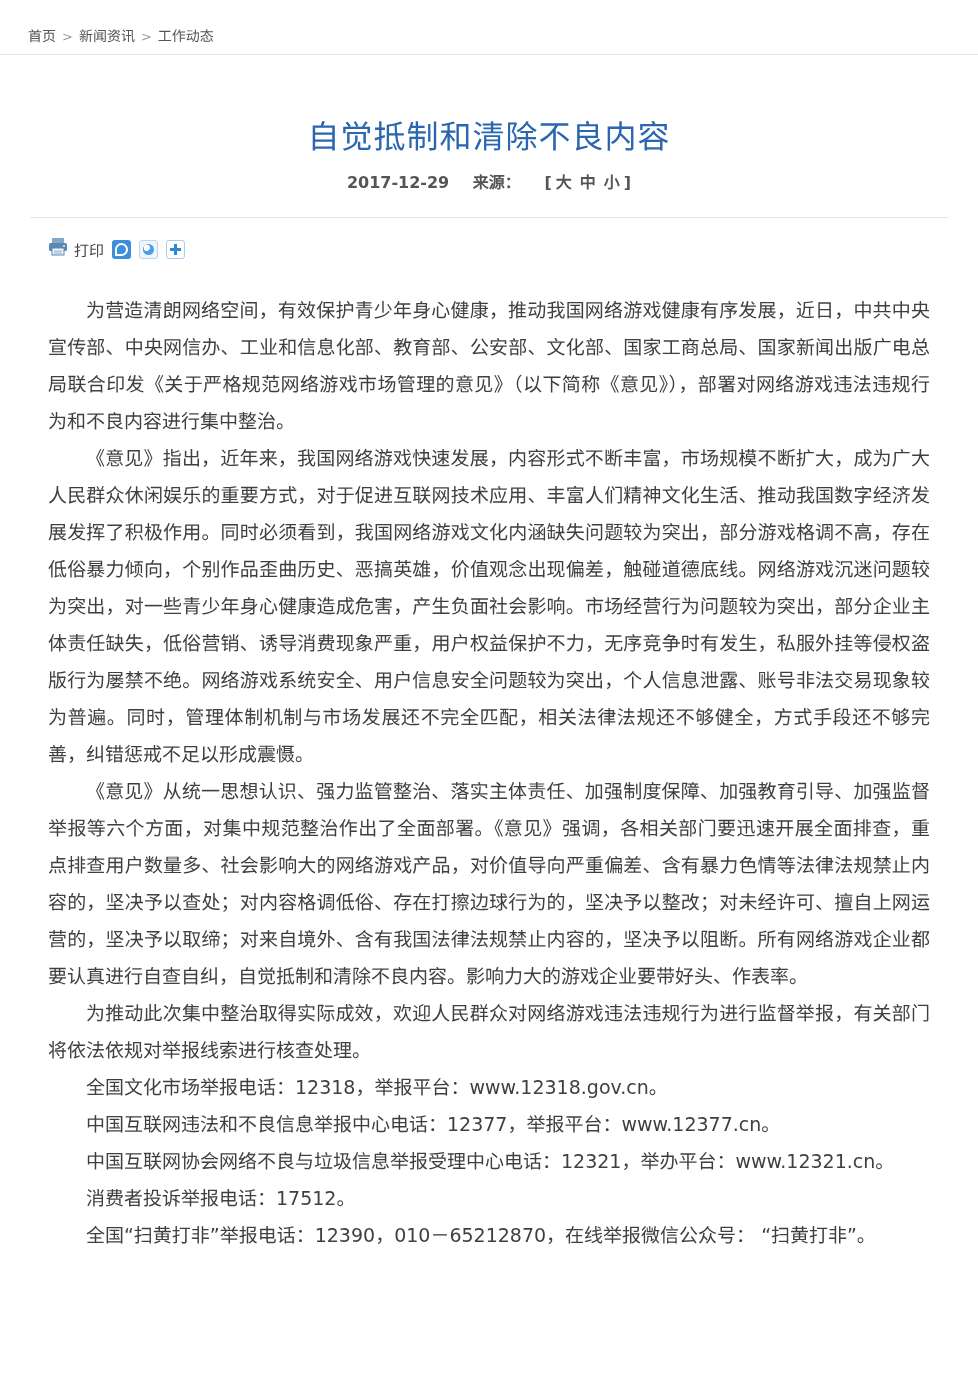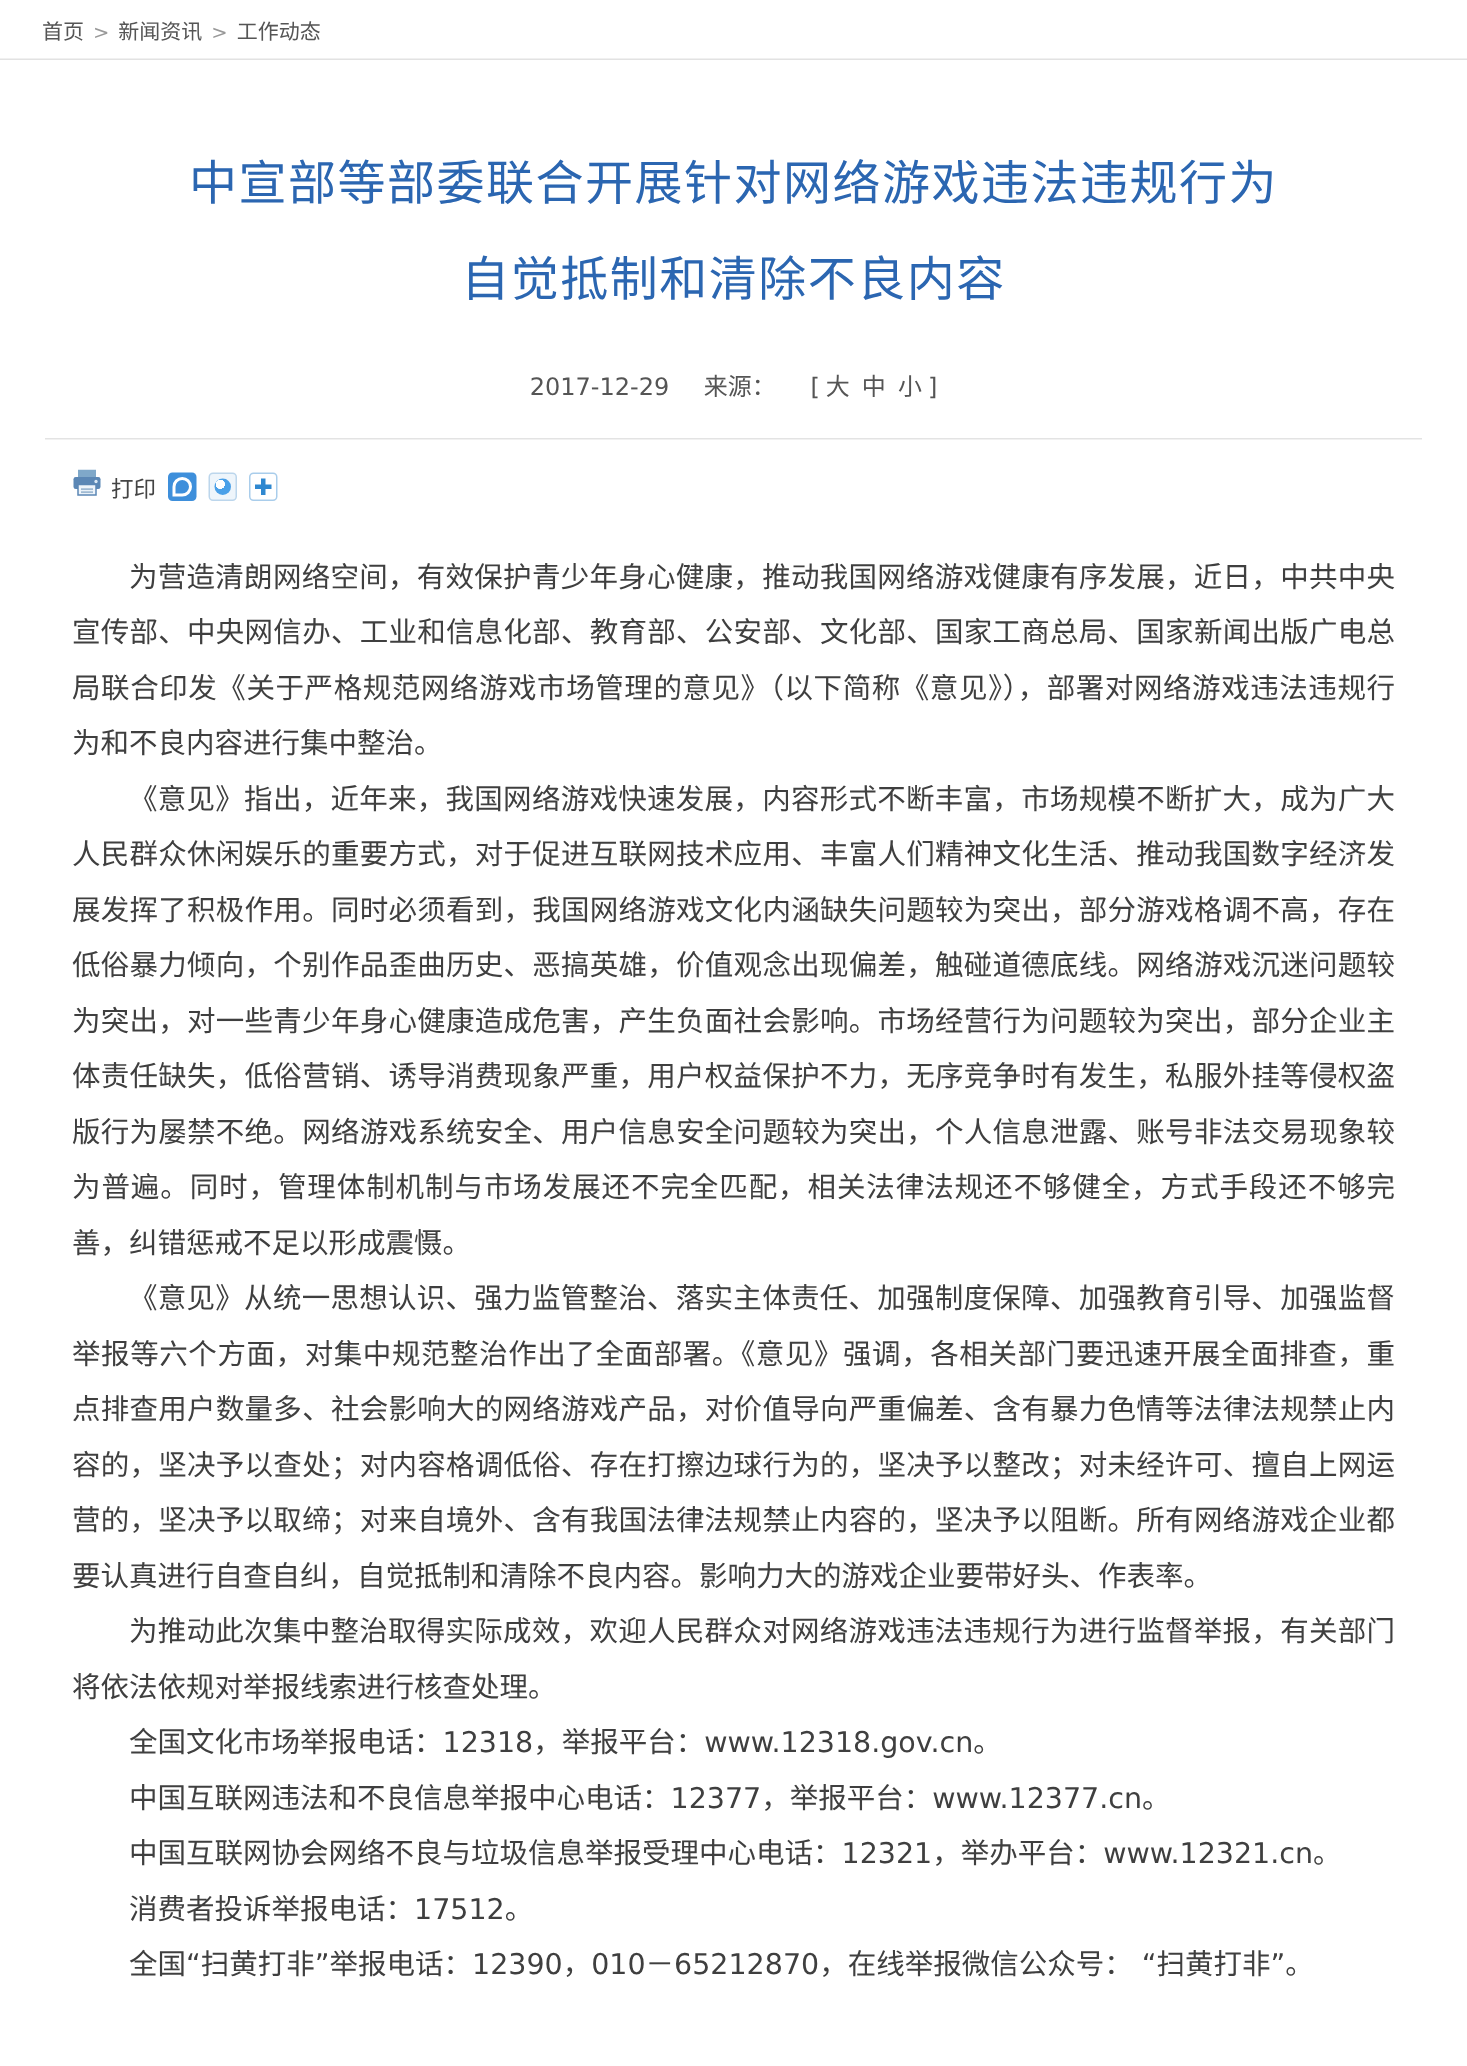--- a/index.html
+++ b/index.html
@@ -10,21 +10,21 @@
   }
   .page {
     width: 978px;
     margin: 0 auto;
     background: #fff;
     min-height: 1377px;
   }
 
   
   .breadcrumb-bar {
-    padding: 10px 28px 9px 28px;
+    padding: 25px 28px 9px 28px;
     border-bottom: 1px solid #e2e2e2;
     font-size: 14px;
     color: #666;
   }
   .breadcrumb-bar a {
     color: #555;
     text-decoration: none;
     cursor: pointer;
   }
   .crumb-sep {
@@ -40,23 +40,23 @@
   .article-title {
     text-align: center;
     color: #2b66b1;
     font-size: 32px;
     font-weight: 500;
     line-height: 2.0;
     letter-spacing: 1px;
   }
   .meta-line {
     text-align: center;
-    margin-top: 26px;
     font-size: 16px;
     color: #555;
+    font-weight: bold;
   }
   .meta-line .gap { display: inline-block; width: 18px; }
   .font-size-ctrl { color: #555; }
   .font-size-ctrl span.sz {
     cursor: pointer;
     margin: 0 4px;
   }
   .divider {
     border: none;
     border-top: 1px solid #e3e3e3;
@@ -131,21 +131,20 @@
 
 <div class="page">
 
   <div class="breadcrumb-bar">
     <a>首页</a><span class="crumb-sep">&gt;</span><a>新闻资讯</a><span class="crumb-sep">&gt;</span><a>工作动态</a>
   </div>
 
   <div class="article">
 
     <h1 class="article-title">
-      <span style="display:block;">中宣部等部委联合开展针对网络游戏违法违规行为</span>
       <span style="display:block;">自觉抵制和清除不良内容</span>
     </h1>
 
     <div class="meta-line">
       <span>2017-12-29</span><span class="gap"></span>
       <span>来源：</span><span class="gap"></span>
       <span class="font-size-ctrl">
         <span>[</span><span class="sz">大</span><span class="sz">中</span><span class="sz">小</span><span>]</span>
       </span>
     </div>

